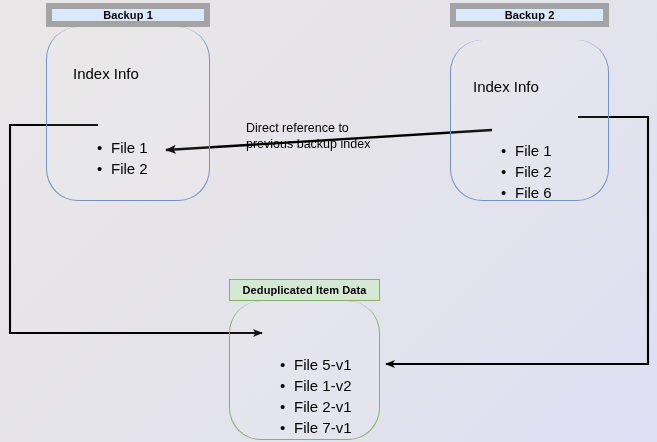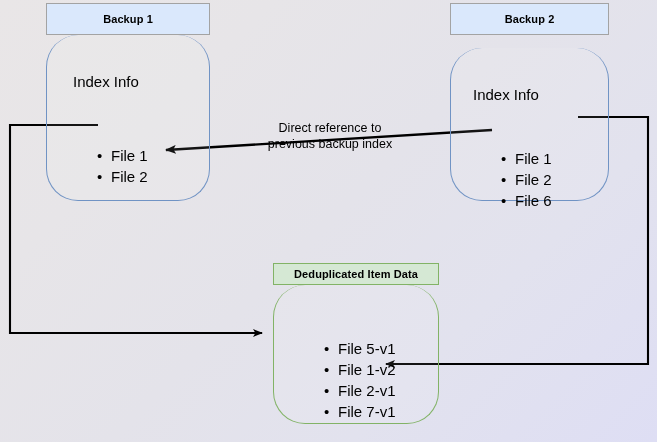--- a/index.html
+++ b/index.html
@@ -53,43 +53,43 @@
     box-sizing: border-box;
     flex: 1 1 auto;
     position: relative;
     background: rgba(255,255,255,0.08);
     border-radius: 32px;
   }
 
   
   .node.blue .title-bar {
     background: #dae8fc;
-    border: 1px solid #a3a3a3;
-    height: 32px;
+    border: 6px solid #a3a3a3;
+    height: 24px;
   }
   .node.blue .body {
     border: 1px solid #7093c4;
     border-top: none;
   }
 
   
   .node.green .title-bar {
     background: #d5e8d4;
     border: 1px solid #82b366;
     height: 22px;
   }
   .node.green .body {
     border: 1px solid #82b366;
     border-top: none;
   }
 
   
   #backup1 { left: 46px;  top: 3px;  width: 164px; height: 198px; }
   #backup2 { left: 450px; top: 3px;  width: 159px; height: 198px; gap: 13px; }
-  #dedup   { left: 229px; top: 263px; width: 166px; height: 161px; margin-left: 44px; }
+  #dedup   { left: 229px; top: 279px; width: 151px; height: 161px; }
 
   
   .index-label {
     position: absolute;
     font-size: 15px;
     color: #000;
     white-space: nowrap;
   }
   #backup1 .index-label { left: 26px; top: 38px; }
   #backup2 .index-label { left: 22px; top: 38px; }
@@ -118,21 +118,21 @@
   #backup1 ul.file-list { left: 48px; top: 110px; }
   #backup2 ul.file-list { left: 48px; top: 100px; }
   #dedup  ul.file-list  { left: 48px; top: 53px; }
 
   
   #ref-caption {
     position: absolute;
     left: 246px;
     top: 120px;
     width: 168px;
-    text-align: center;
+    text-align: left;
     font-size: 12.5px;
     line-height: 16px;
     color: #000;
   }
   #ref-caption .ln { display: block; white-space: nowrap; }
 </style>
 </head>
 <body>
 
 <div id="canvas">

